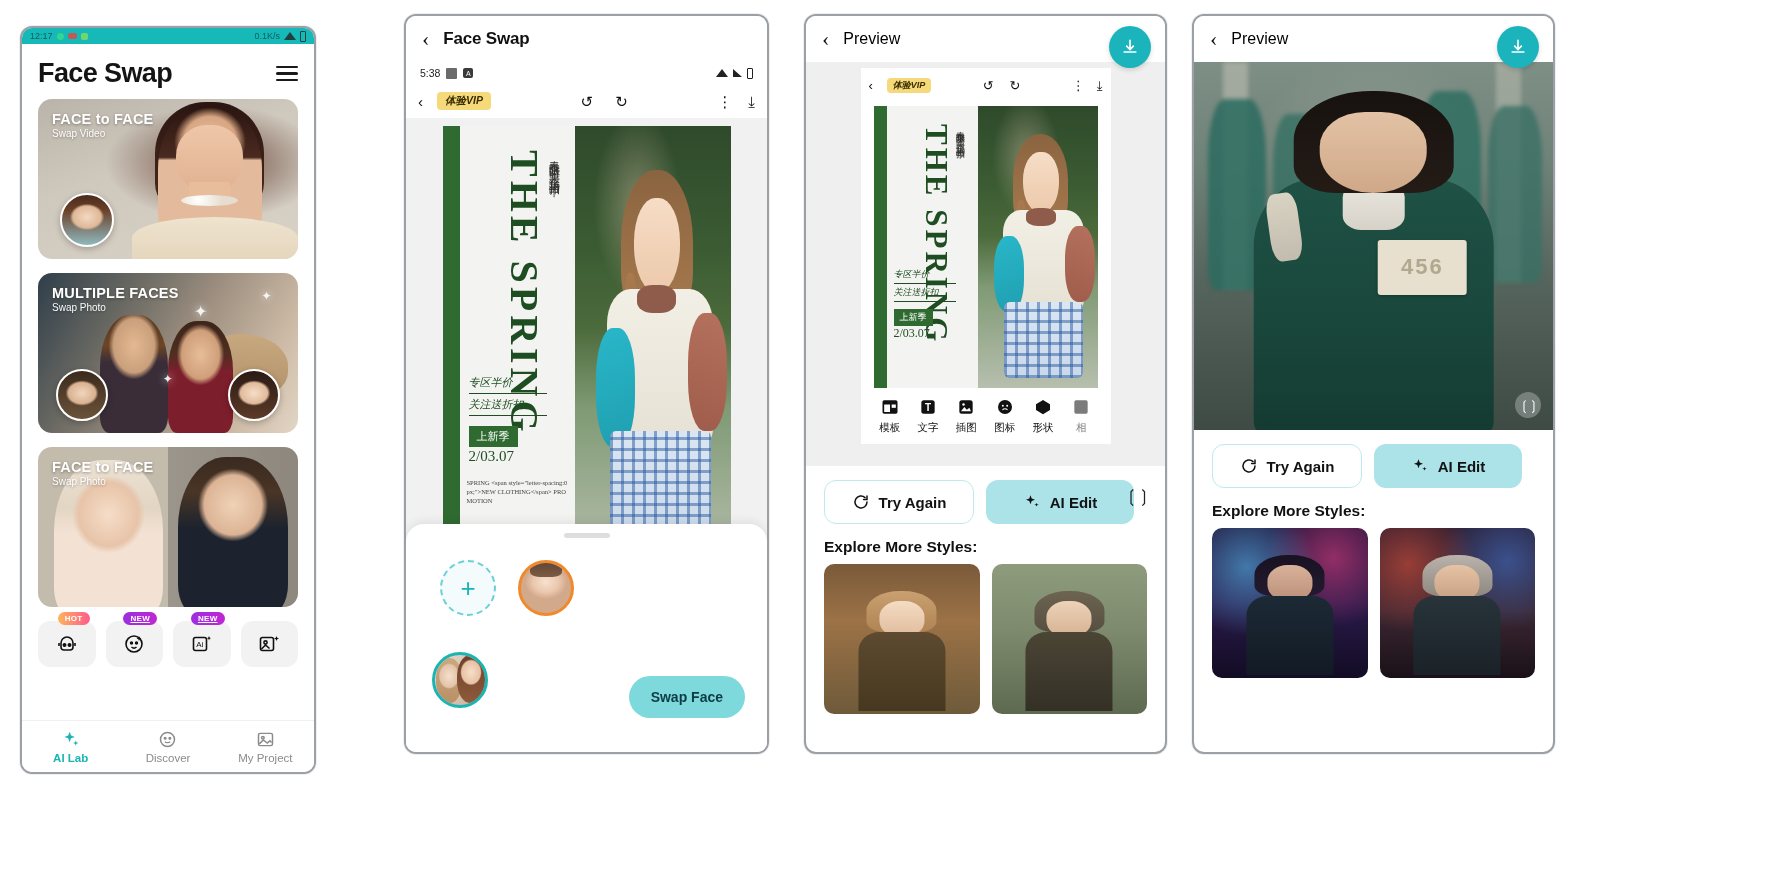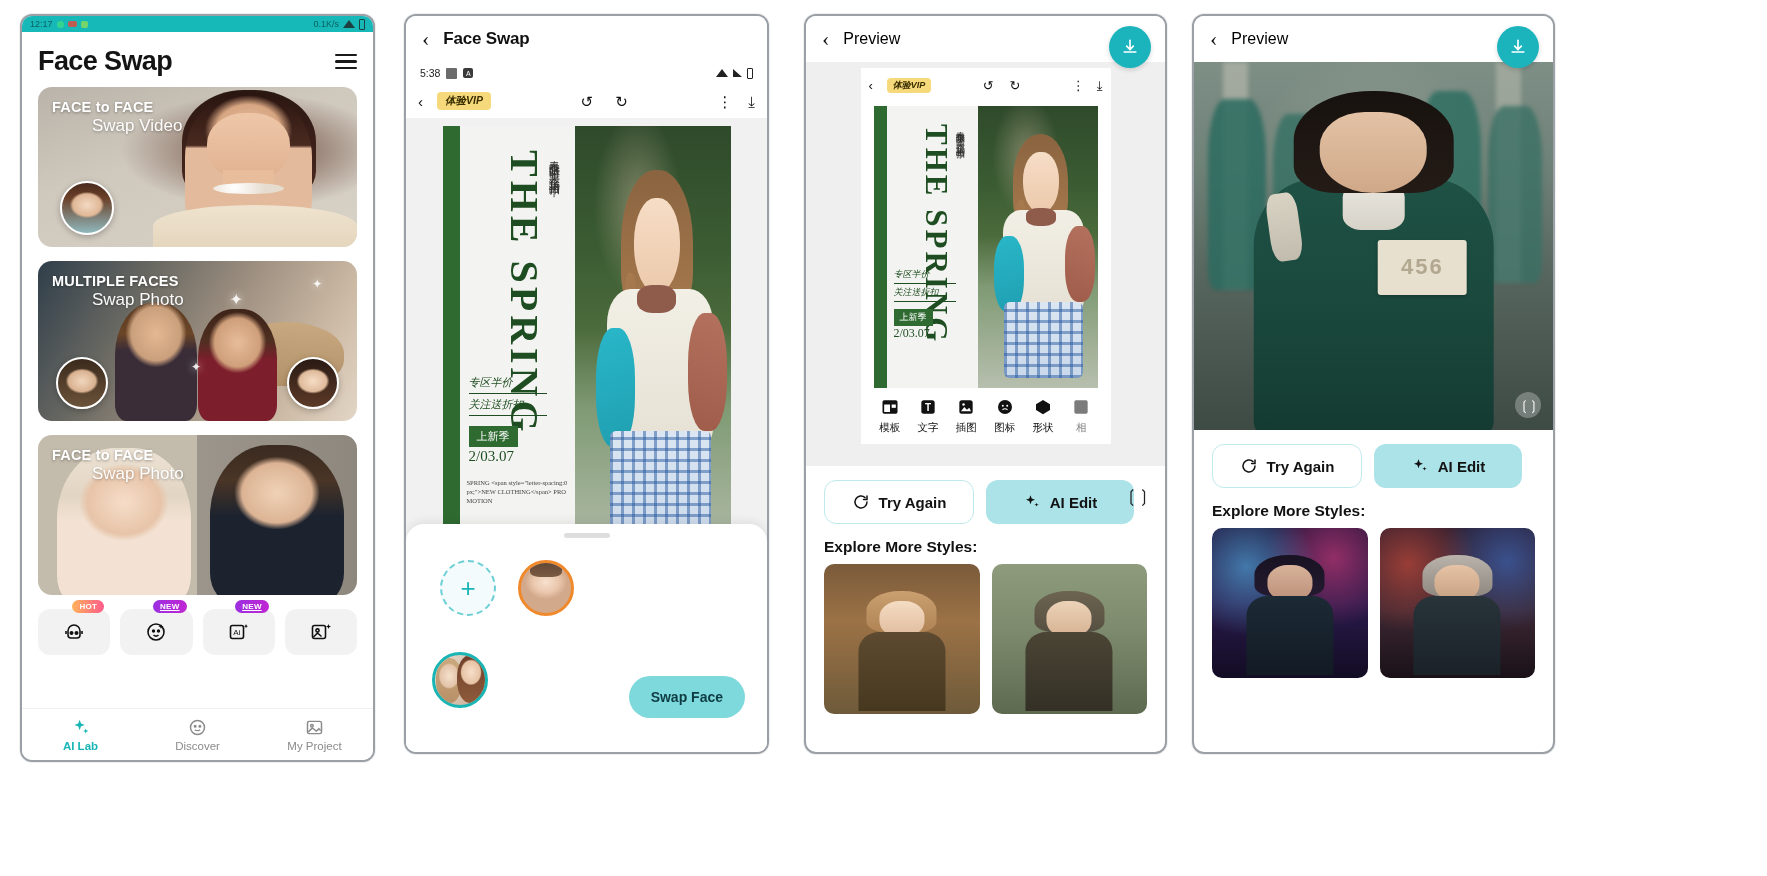--- a/index.html
+++ b/index.html
@@ -16,21 +16,21 @@
   .phone {
     position:absolute;
     background:#fff;
     border:2px solid #9aa0a6;
     border-radius:12px;
     overflow:hidden;
     box-shadow:0 0 0 1px rgba(0,0,0,.06);
   }
 
   
-  #p1 { left:20px; top:14px; width:355px; height:748px; }
+  #p1 { left:20px; top:26px; width:296px; height:748px; }
   .p1-status {
     height:16px; background:#16b8b8; position:relative;
     font-size:9px; color:#0a4a4a; display:flex; align-items:center;
     padding:0 8px; justify-content:space-between;
   }
   .p1-status .left, .p1-status .right { display:flex; align-items:center; gap:4px; opacity:.8;}
   .dotg { width:7px;height:7px;border-radius:50%;background:#3ddc84; }
   .dotr { width:9px;height:6px;border-radius:2px;background:#e8453c; }
   .doty { width:7px;height:7px;border-radius:2px;background:#8ddc5a; }
   .p1-head {
@@ -44,21 +44,21 @@
   .p1-scroll { padding:0 16px; }
   .card {
     position:relative; border-radius:14px; overflow:hidden;
     margin-bottom:14px; height:160px;
   }
   .card .label {
     position:absolute; left:14px; top:12px; z-index:4; color:#fff;
     text-shadow:0 1px 3px rgba(0,0,0,.35);
   }
   .card .label .t1 { font-size:14.5px; font-weight:bold; letter-spacing:.2px; }
-  .card .label .t2 { font-size:17px; font-weight:400; margin-top:1px; opacity:.97;margin-left:40px;}
+  .card .label .t2 { font-size:10px; font-weight:400; margin-top:1px; opacity:.97;}
   .thumb {
     position:absolute; border-radius:50%; border:2.5px solid #fff; z-index:5;
     background-size:cover; background-position:center;
     box-shadow:0 2px 6px rgba(0,0,0,.25);
   }
   
   .c1bg { position:absolute; inset:0; background:
       radial-gradient(ellipse 70% 60% at 68% 40%, #6d4a3d 0%, rgba(109,74,61,0) 60%),
       linear-gradient(160deg,#b9b3a9 0%, #cfc8bd 40%, #d8d2c7 100%); }
   .c1face { position:absolute; left:46%; top:4%; width:40%; height:96%;

